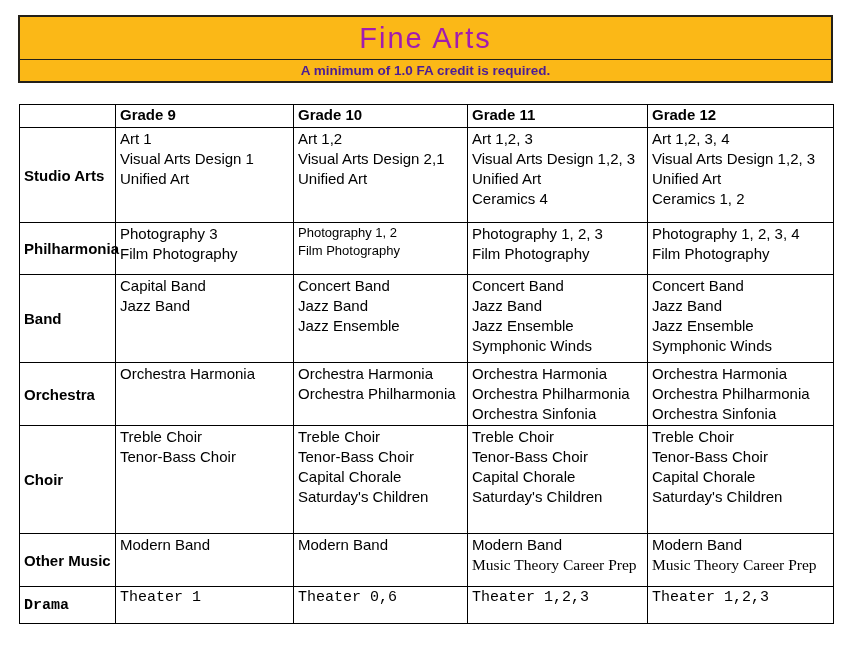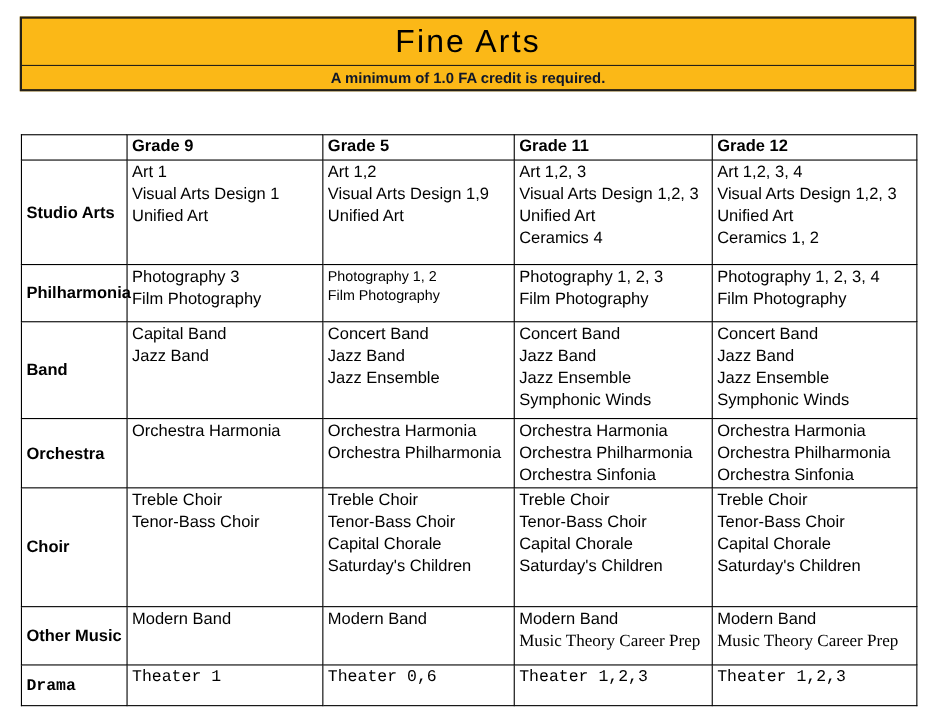--- a/index.html
+++ b/index.html
@@ -31,39 +31,39 @@
     height: 43px;
     border-bottom: 1.5px solid #242018;
     display: flex;
     align-items: center;
     justify-content: center;
   }
   .banner-title {
     font-size: 29px;
     font-weight: 400;
     letter-spacing: 2px;
-    color: #000000;
+    color: #a21caf;
   }
   .banner-subtitle-row {
     height: 21px;
     display: flex;
     align-items: center;
     justify-content: center;
   }
   .banner-subtitle {
     font-size: 13.5px;
     font-weight: 700;
-    color: #0f172a;
+    color: #4c1d95;
   }
 
   
   table.courses {
     position: absolute;
     left: 19px;
-    top: 122px;
+    top: 104px;
     width: 814px;
     border-collapse: collapse;
     table-layout: fixed;
     font-size: 15px;
   }
   table.courses col.c0 { width: 96px; }
   table.courses col.c1 { width: 178px; }
   table.courses col.c2 { width: 174px; }
   table.courses col.c3 { width: 180px; }
   table.courses col.c4 { width: 186px; }
@@ -127,36 +127,36 @@
       <col class="c0">
         <col class="c1">
         <col class="c2">
         <col class="c3">
         <col class="c4">
     </colgroup>
     <thead>
       <tr>
           <th></th>
           <th>Grade 9</th>
-          <th>Grade 5</th>
+          <th>Grade 10</th>
           <th>Grade 11</th>
           <th>Grade 12</th>
         </tr>
     </thead>
     <tbody>
         <tr>
           <th class="cat">Studio Arts</th>
           <td>
             <div class="line">Art 1</div>
             <div class="line">Visual Arts Design 1</div>
             <div class="line">Unified Art</div>
           </td>
           <td>
             <div class="line">Art 1,2</div>
-            <div class="line">Visual Arts Design 1,9</div>
+            <div class="line">Visual Arts Design 2,1</div>
             <div class="line">Unified Art</div>
           </td>
           <td>
             <div class="line">Art 1,2, 3</div>
             <div class="line">Visual Arts Design 1,2, 3</div>
             <div class="line">Unified Art</div>
             <div class="line">Ceramics 4</div>
           </td>
           <td>
             <div class="line">Art 1,2, 3, 4</div>

